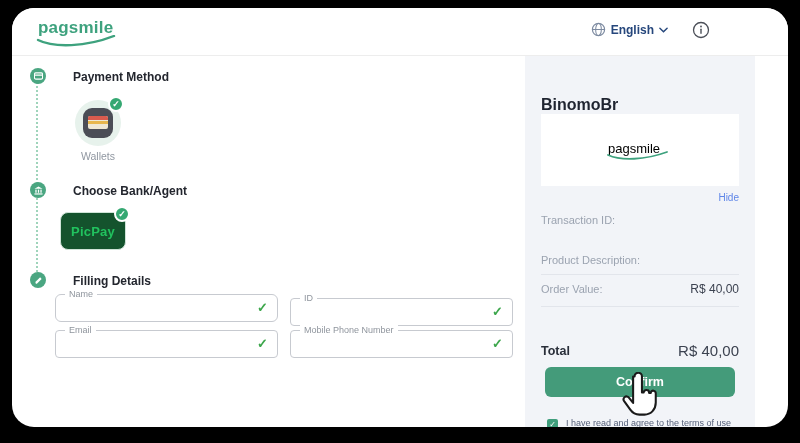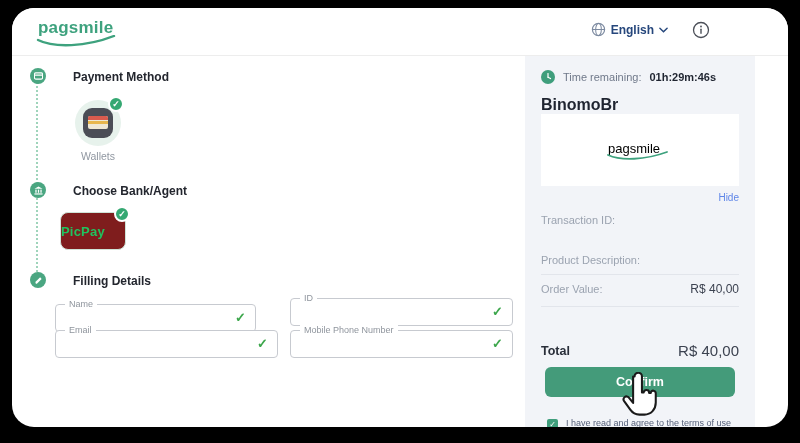--- a/index.html
+++ b/index.html
@@ -36,22 +36,22 @@
   .wallet-card .s1 { height:4px; background:#d95b4e; }
   .wallet-card .s2 { height:3px; background:#e8b64c; margin-top:1px; }
   .badge { position:absolute; width:16px; height:16px; border-radius:50%; background:#35a872;
            border:2px solid #fff; color:#fff; font-size:9px; font-weight:700;
            display:flex; align-items:center; justify-content:center; }
   .option-label { position:absolute; left:46px; top:142px; width:80px; text-align:center;
                   font-size:10.5px; color:#9097a1; }
 
   
   .picpay-tile { position:absolute; left:48px; top:204px; width:66px; height:38px;
-                 background:#7f1d1d; border:1px solid #cfe4d8; border-radius:8px; cursor:pointer;
-                 display:flex; align-items:center; justify-content:flex-start; }
+                 background:#14532d; border:1px solid #cfe4d8; border-radius:8px; cursor:pointer;
+                 display:flex; align-items:center; justify-content:center; }
   .picpay-text { font-size:13px; font-weight:700; color:#21c25e; letter-spacing:.2px; }
 
   
   .field { position:absolute; height:28px; border:1px solid #c7cad0; border-radius:4px;
            background:#fff; }
   .field-label { position:absolute; left:9px; top:-6px; background:#fff; padding:0 4px;
                  font-size:9px; color:#8f959d; white-space:nowrap; }
   .field-input { position:absolute; left:8px; top:3px; width:70%; height:20px; border:none;
                  outline:none; font-size:12px; color:#333; background:transparent; }
   .field-check { position:absolute; right:9px; top:5px; color:#3da74c; font-size:13px;
@@ -160,21 +160,21 @@
   </div>
   <div class="badge" style="left:102px; top:198px;">✓</div>
 
   <div class="step-dot" style="left:18px; top:264px;">
     <svg width="9" height="9" viewBox="0 0 10 10">
       <path d="M2 8.5 L1.5 6.8 L6.8 1.5 L8.5 3.2 L3.2 8.5 Z" fill="#fff"></path>
     </svg>
   </div>
   <div class="step-title" style="left:46px; top:266px;">Filling Details</div>
 
-  <div class="field" style="left:43px; top:296px; width:201px;">
+  <div class="field" style="left:43px; top:286px; width:223px;border-radius:6px;">
     <span class="field-label">Name</span>
     <input class="field-input" value="" style="">
     <span class="field-check">✓</span>
   </div>
 
   <div class="field" style="left:278px; top:290px; width:223px;">
     <span class="field-label">ID</span>
     <div class="id-select">
       <span class="id-value">CPF</span>
       <span class="caret">▾</span>
@@ -189,29 +189,20 @@
   </div>
 
   <div class="field" style="left:278px; top:322px; width:223px;">
     <span class="field-label">Mobile Phone Number</span>
     <input class="field-input" value="" style="">
     <span class="field-check">✓</span>
   </div>
 
   <div class="panel">
 
-    <div class="p-abs time-row">
-      <svg width="14" height="14" viewBox="0 0 14 14">
-        <circle cx="7" cy="7" r="7" fill="#3f9e7c"></circle>
-        <line x1="7" y1="3.5" x2="7" y2="7.2" stroke="#fff" stroke-width="1.2" stroke-linecap="round"></line>
-        <line x1="7" y1="7.2" x2="9.5" y2="8.6" stroke="#fff" stroke-width="1.2" stroke-linecap="round"></line>
-      </svg>
-      <span class="time-label">Time remaining:</span>
-      <span class="time-value">01h:29m:46s</span>
-    </div>
 
     <div class="p-abs merchant">BinomoBr</div>
 
     <div class="p-abs logo-box">
       <div class="mini-logo">
         <span class="logo-text">pagsmile</span>
         <svg width="68" height="11" viewBox="0 0 68 11" style="position:absolute; left:-3px; top:12px;">
           <path d="M3 4 C 16 10, 40 9, 62 1" stroke="#3ea27e" stroke-width="1.8" fill="none" stroke-linecap="round"></path>
         </svg>
       </div>

